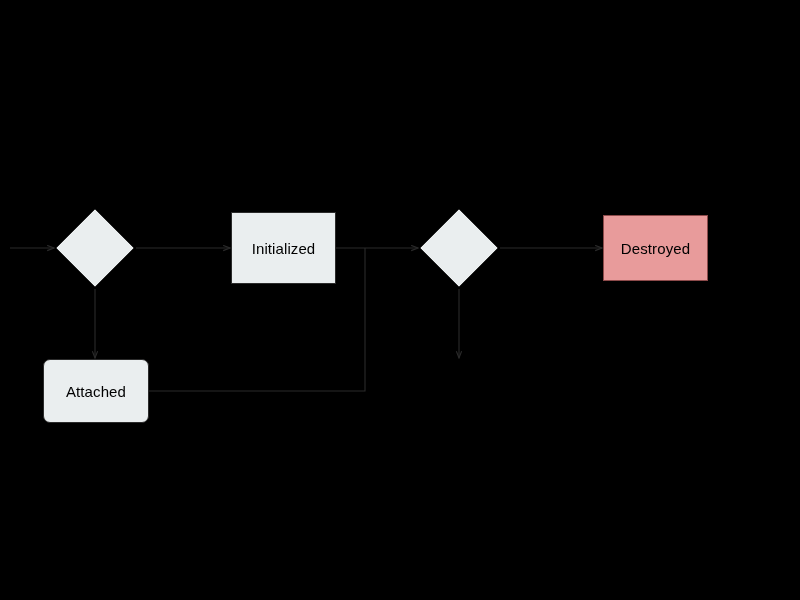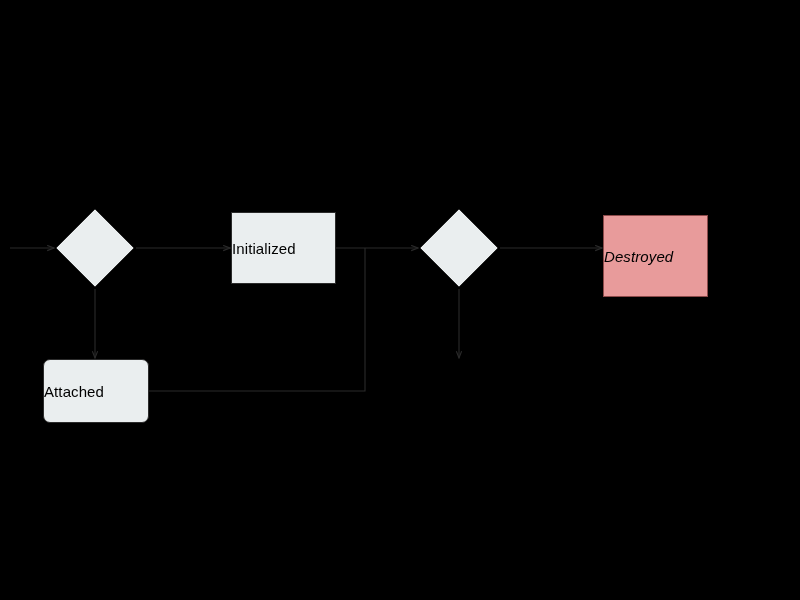--- a/index.html
+++ b/index.html
@@ -24,20 +24,21 @@
     left: 0;
     top: 0;
     width: 800px;
     height: 600px;
   }
   .node {
     position: absolute;
     box-sizing: border-box;
     display: flex;
     align-items: center;
+    justify-content: center;
   }
   .node-rect {
     background: #eaeeef;
     border: 1px solid #2b2b2b;
   }
   .node-rect.accent {
     background: #e89b9b;
     border: 1px solid #8c4a4a;
   }
   .node-label {
@@ -98,21 +99,21 @@
     <span class="node-label">Initialized</span>
   </div>
 
   <div class="node node-diamond" style="left:419px; top:208px; width:80px; height:80px;">
     <svg class="diamond-shape" viewBox="0 0 80 80" xmlns="http://www.w3.org/2000/svg">
       <polygon points="40,1 79,40 40,79 1,40" fill="#eaeeef" stroke="#2b2b2b" stroke-width="1"></polygon>
     </svg>
     <span class="node-label"></span>
   </div>
 
-  <div class="node node-rect accent" style="left:603px; top:215px; width:105px; height:82px;font-style:italic;">
+  <div class="node node-rect accent" style="left:603px; top:215px; width:105px; height:66px;">
     <span class="node-label">Destroyed</span>
   </div>
 
   <div class="node node-rect" style="left:43px; top:359px; width:106px; height:64px;border-radius:7px;">
     <span class="node-label">Attached</span>
   </div>
 
 
 </div>
 

